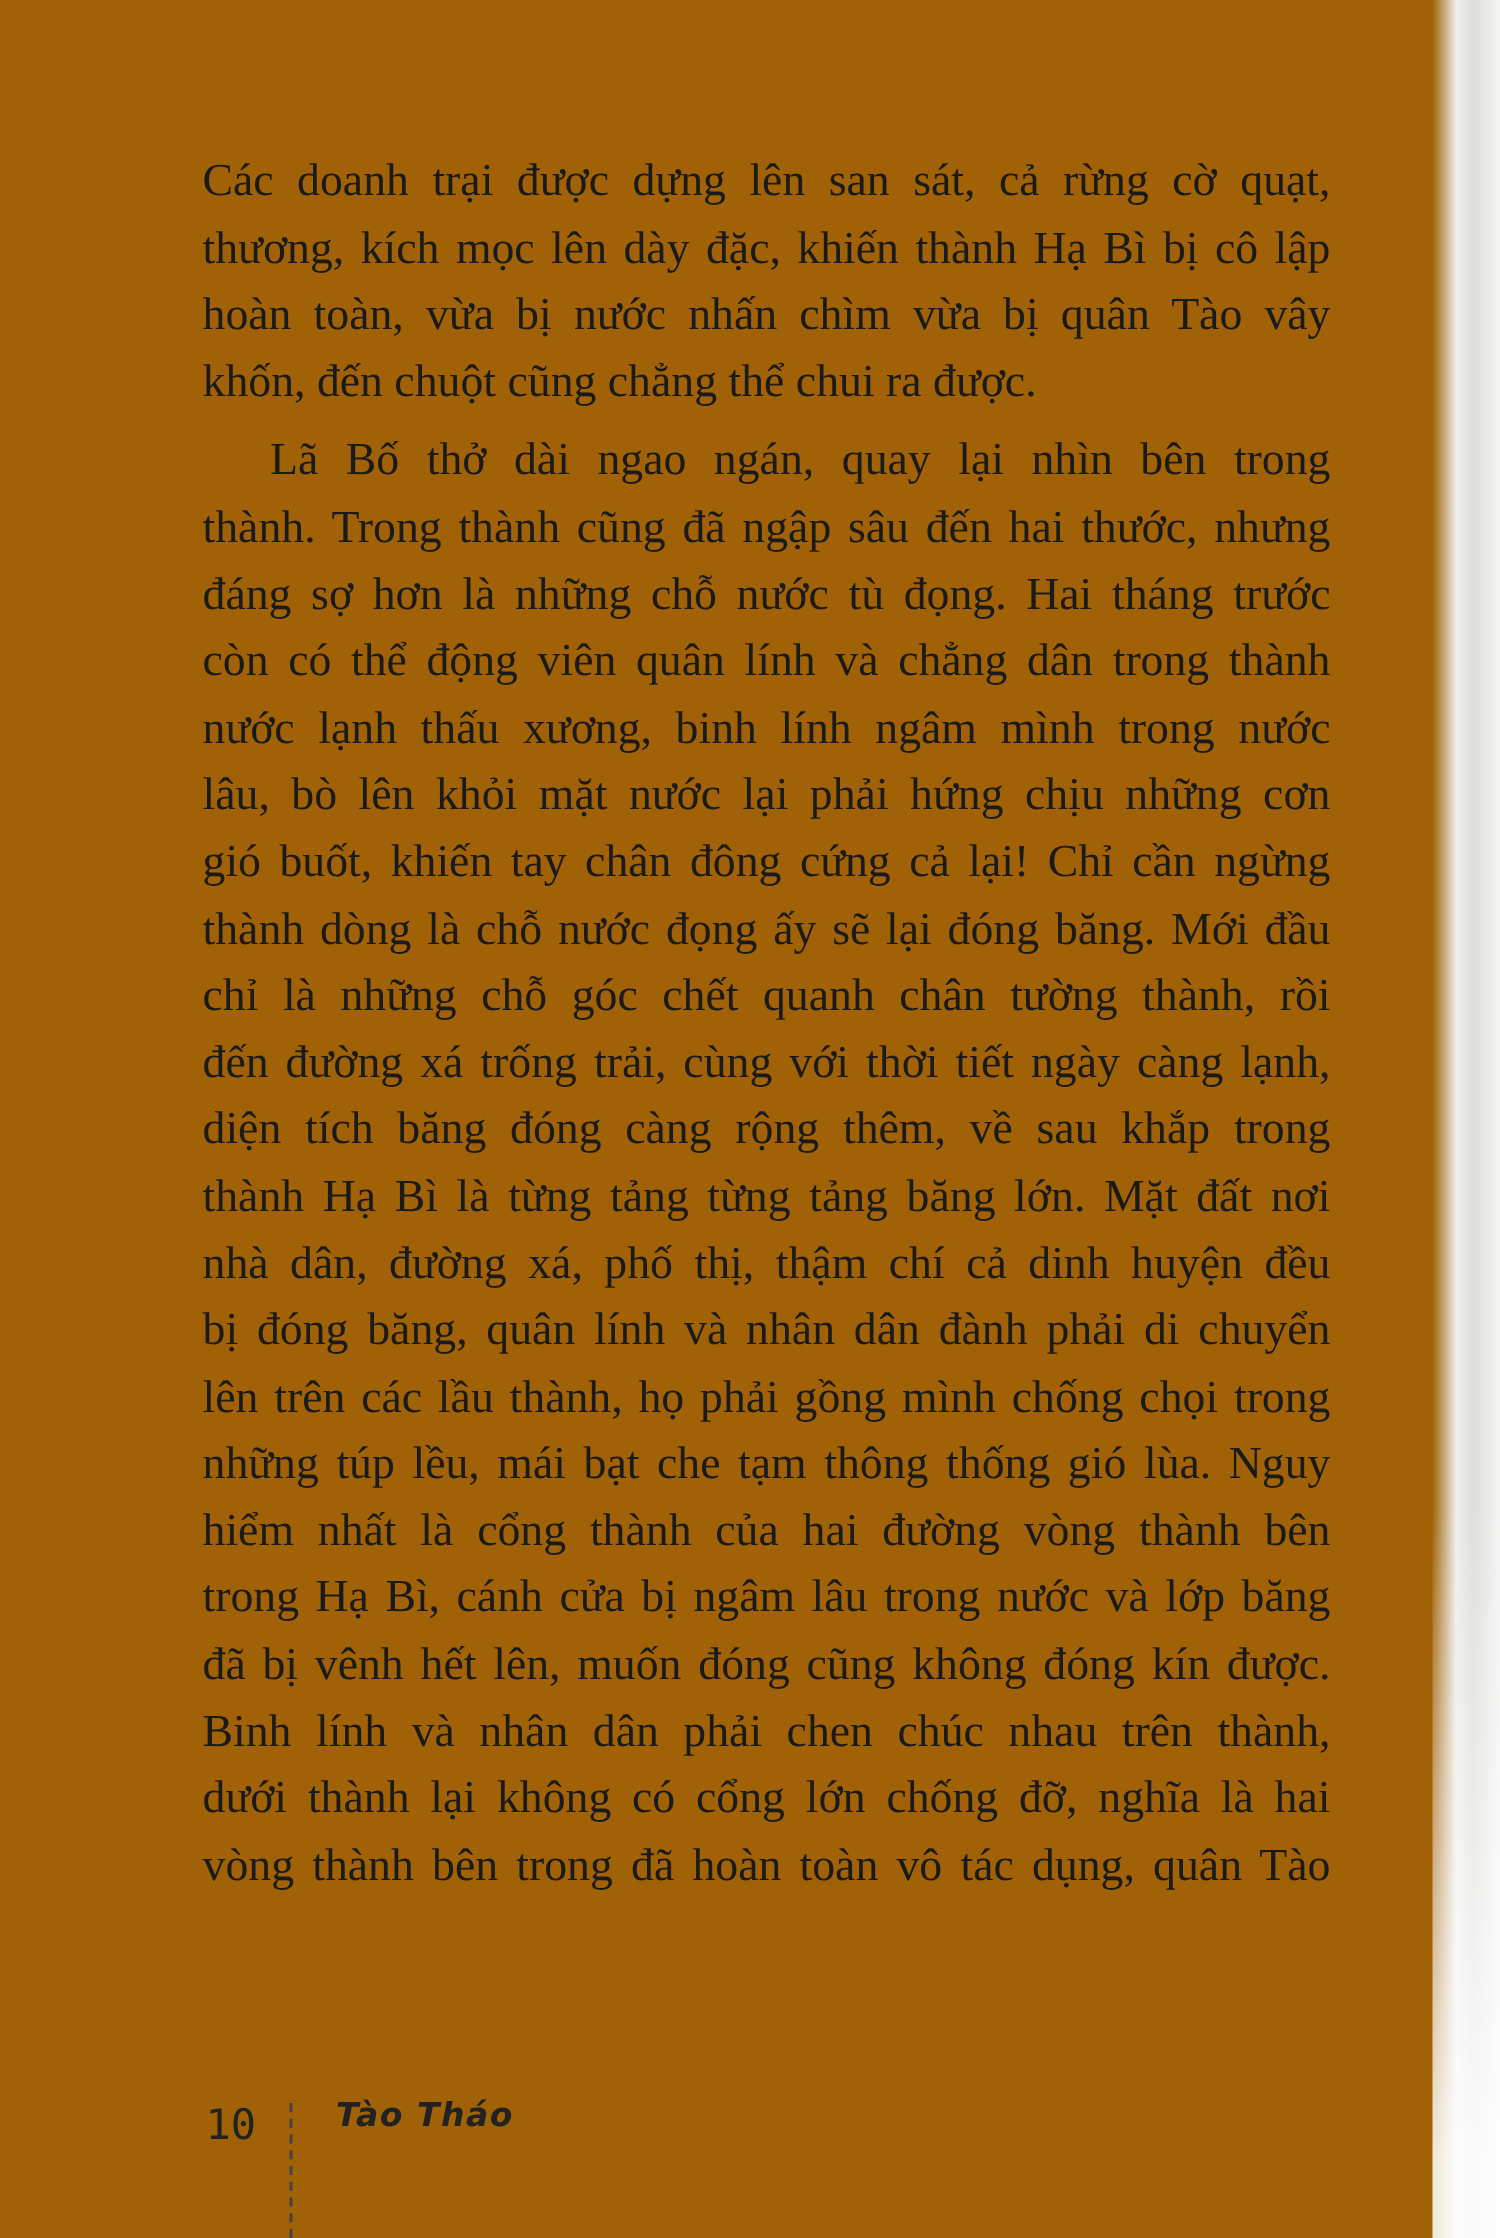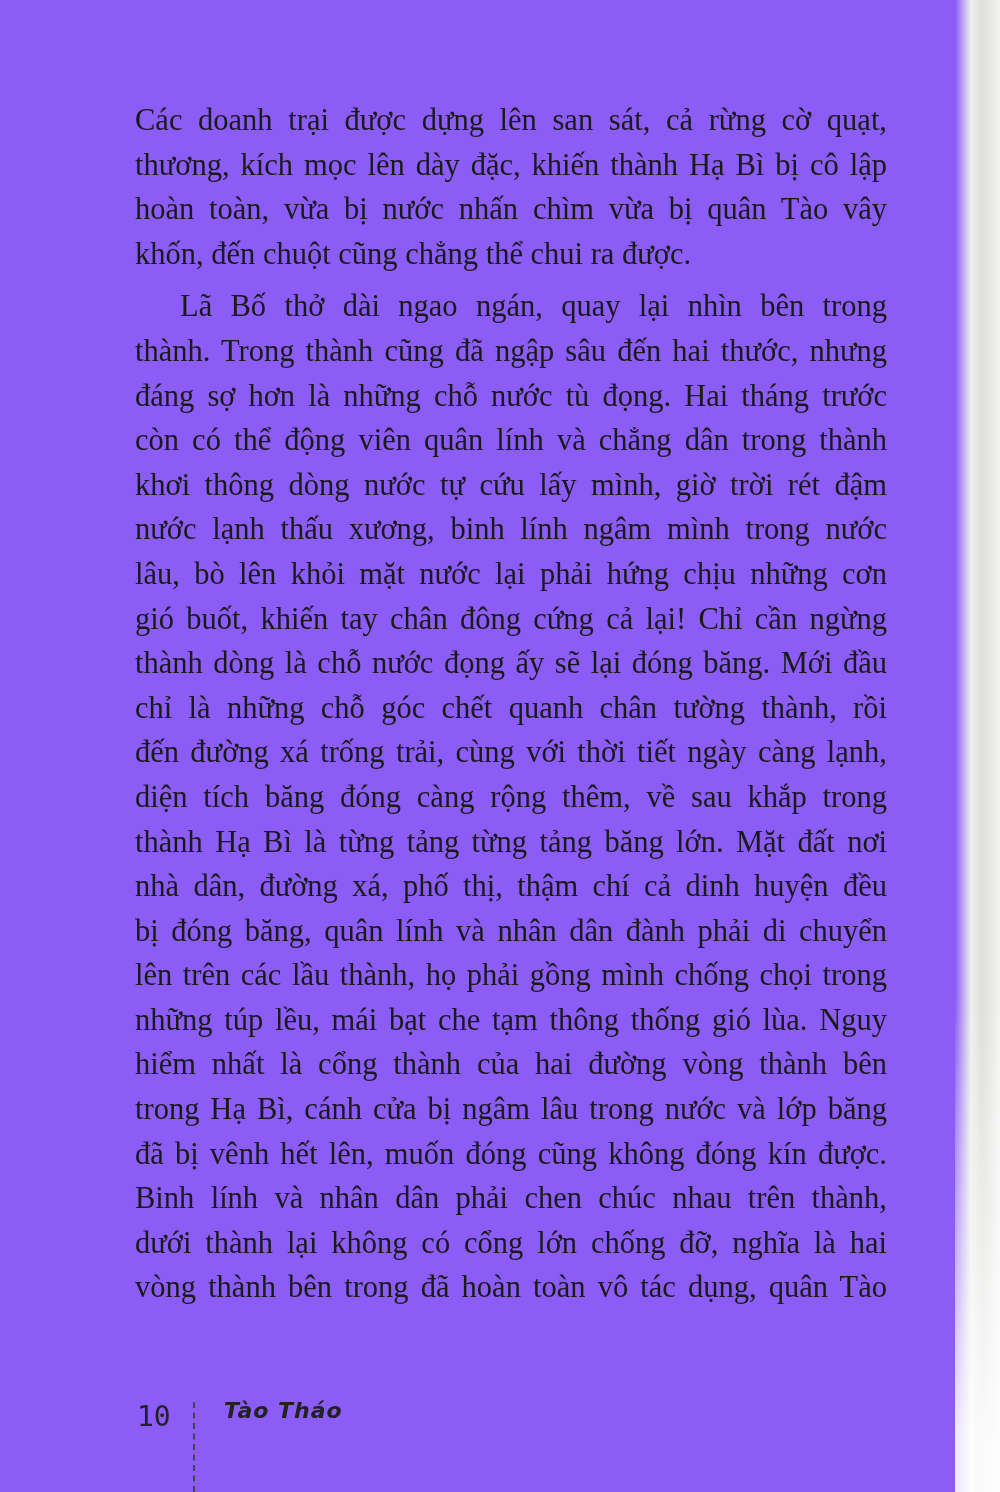--- a/index.html
+++ b/index.html
@@ -12,21 +12,21 @@
       height: 1492px;
       position: relative;
       overflow: hidden;
       font-family: "Liberation Serif", "DejaVu Serif", serif;
       color: #1a1a1a;
     }
     .page {
       position: absolute;
       left: 0; top: 0;
       width: 1000px; height: 1492px;
-      background: #8b5cf6;
+      background: #a16207;
     }
     .fold-shadow {
       position: absolute;
       top: 0; right: 0;
       width: 45px; height: 1492px;
       background: linear-gradient(to right,
         rgba(255,255,255,0) 0%,
         rgba(238,238,236,1) 35%,
         rgba(222,222,220,1) 60%,
         rgba(232,232,230,1) 80%,
@@ -106,21 +106,20 @@
       <span class="line">Các doanh trại được dựng lên san sát, cả rừng cờ quạt,</span>
       <span class="line">thương, kích mọc lên dày đặc, khiến thành Hạ Bì bị cô lập</span>
       <span class="line">hoàn toàn, vừa bị nước nhấn chìm vừa bị quân Tào vây</span>
       <span class="line last">khốn, đến chuột cũng chẳng thể chui ra được.</span>
     </p>
     <p class="para" style="margin-top:8px;">
       <span class="line" style="padding-left:45px;">Lã Bố thở dài ngao ngán, quay lại nhìn bên trong</span>
       <span class="line">thành. Trong thành cũng đã ngập sâu đến hai thước, nhưng</span>
       <span class="line">đáng sợ hơn là những chỗ nước tù đọng. Hai tháng trước</span>
       <span class="line">còn có thể động viên quân lính và chẳng dân trong thành</span>
-      <span class="line">khơi thông dòng nước tự cứu lấy mình, giờ trời rét đậm</span>
       <span class="line">nước lạnh thấu xương, binh lính ngâm mình trong nước</span>
       <span class="line">lâu, bò lên khỏi mặt nước lại phải hứng chịu những cơn</span>
       <span class="line">gió buốt, khiến tay chân đông cứng cả lại! Chỉ cần ngừng</span>
       <span class="line">thành dòng là chỗ nước đọng ấy sẽ lại đóng băng. Mới đầu</span>
       <span class="line">chỉ là những chỗ góc chết quanh chân tường thành, rồi</span>
       <span class="line">đến đường xá trống trải, cùng với thời tiết ngày càng lạnh,</span>
       <span class="line">diện tích băng đóng càng rộng thêm, về sau khắp trong</span>
       <span class="line">thành Hạ Bì là từng tảng từng tảng băng lớn. Mặt đất nơi</span>
       <span class="line">nhà dân, đường xá, phố thị, thậm chí cả dinh huyện đều</span>
       <span class="line">bị đóng băng, quân lính và nhân dân đành phải di chuyển</span>

